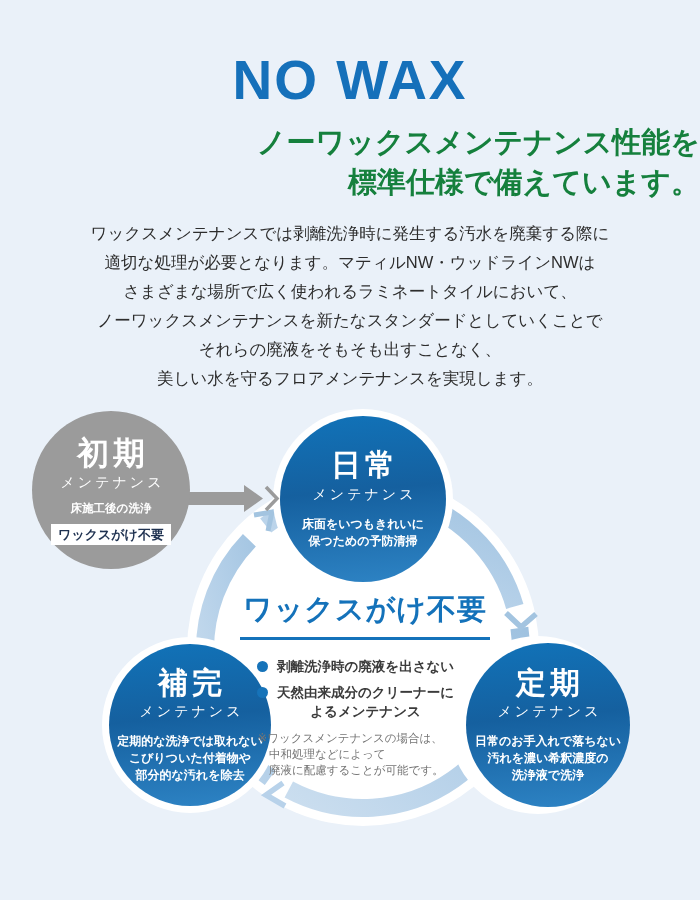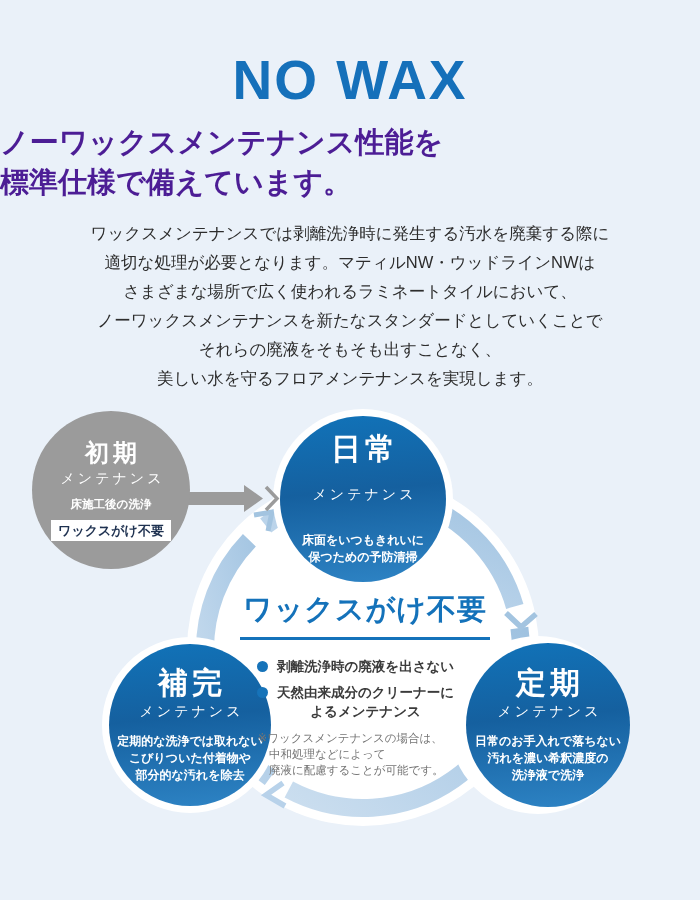--- a/index.html
+++ b/index.html
@@ -12,43 +12,43 @@
   }
   .pre{white-space:pre-line;}
   
   .main-title{
     position:absolute;top:50px;left:0;width:700px;margin:0;
     text-align:center;font-size:55px;font-weight:bold;
     letter-spacing:2px;color:#1570ba;line-height:1.1;
   }
   .sub-title{
     position:absolute;top:122px;left:0;width:700px;margin:0;
-    text-align:left;font-size:29px;font-weight:bold;
-    color:#4c1d95;line-height:40px;
+    text-align:right;font-size:29px;font-weight:bold;
+    color:#15803d;line-height:40px;
   }
   .intro{
     position:absolute;top:219px;left:30px;width:640px;margin:0;
     text-align:center;font-size:16.5px;color:#2d2d2d;line-height:29px;
   }
   
   .diagram{position:absolute;left:0;top:405px;width:700px;height:470px;}
   .ring-svg{position:absolute;left:0;top:0;}
   .circle{
     position:absolute;border-radius:50%;color:#fff;
     display:flex;flex-direction:column;align-items:center;justify-content:center;
     text-align:center;
   }
   .circle.blue{background:linear-gradient(175deg,#1173b9 0%,#15609f 45%,#2e84c5 100%);}
   .circle.gray{background:#9b9b9b;}
   .c-initial{left:32px;top:6px;width:158px;height:158px;}
-  .c-daily{left:280px;top:11px;width:166px;height:166px;gap:16px;}
+  .c-daily{left:280px;top:11px;width:166px;height:166px;}
   .c-supplement{left:109px;top:239px;width:162px;height:162px;}
   .c-periodic{left:466px;top:238px;width:164px;height:164px;}
   .c-title{font-size:30px;font-weight:bold;letter-spacing:4px;text-indent:4px;line-height:1.15;}
-  .c-initial .c-title{font-size:24px;}
+  .c-initial .c-title{font-size:32px;}
   .c-cat{font-size:14px;letter-spacing:3px;text-indent:3px;margin-top:3px;}
   .c-desc{font-size:12px;font-weight:bold;line-height:17px;margin-top:12px;}
   .c-initial .c-desc{margin-top:8px;font-size:11.5px;}
   .badge{
     margin-top:7px;background:#fff;color:#1e3150;
     font-size:13px;font-weight:bold;padding:2px 7px;line-height:17px;
   }
   
   .center-block{position:absolute;left:233px;top:185px;width:264px;}
   .center-title-wrap{text-align:center;margin:0;}

